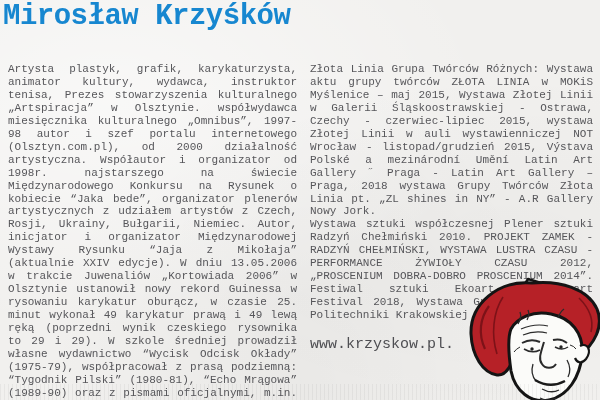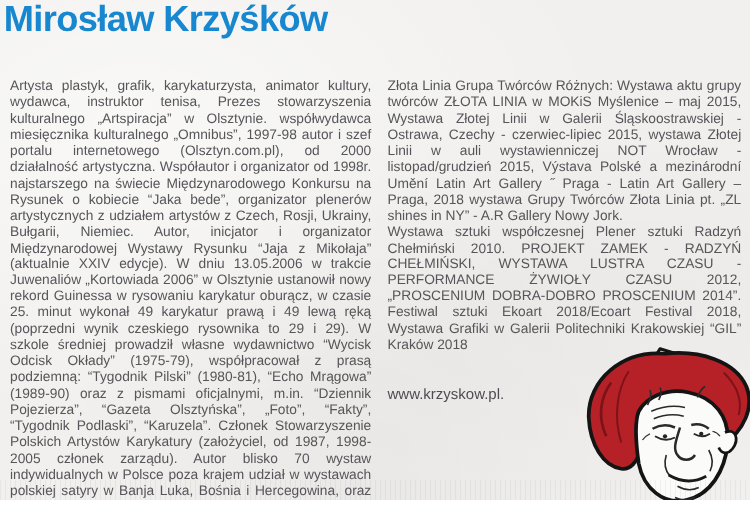--- a/index.html
+++ b/index.html
@@ -11,20 +11,21 @@
   }
   .page {
     position: relative;
     width: 600px; height: 400px;
     overflow: hidden;
     background:
       radial-gradient(ellipse at 18% 25%, rgba(255,255,255,0.55), transparent 55%),
       radial-gradient(ellipse at 85% 60%, rgba(0,0,0,0.025), transparent 50%),
       radial-gradient(ellipse at 50% 95%, rgba(0,0,0,0.03), transparent 60%),
       #f1f0ee;
+    font-family: Liberation Mono, monospace;
   }
   .paper-hatch {
     position: absolute; left: 0; right: 0; bottom: 0; height: 16px;
     background: repeating-linear-gradient(90deg, rgba(60,60,60,0.06) 0 1px, transparent 1px 4px);
     pointer-events: none;
   }
   h1.page-title {
     position: absolute; top: 0px; left: 3px;
     margin: 0;
     font-size: 29px;
@@ -45,22 +46,22 @@
   .col p {
     margin: 0;
     font-size: 11px;
     line-height: 12.95px;
     text-align: justify;
     color: #56565a;
   }
   .col p.gap-top { margin-top: 13px; }
   .website-link {
     display: inline-block;
-    margin-top: 25px;
-    font-size: 12px;
+    margin-top: 14px;
+    font-size: 15px;
     color: #4e4e52;
     text-decoration: none;
     cursor: pointer;
   }
   .caricature {
     position: absolute;
     right: -8px; bottom: -10px;
     width: 150px; height: 134px;
   }
 </style>

